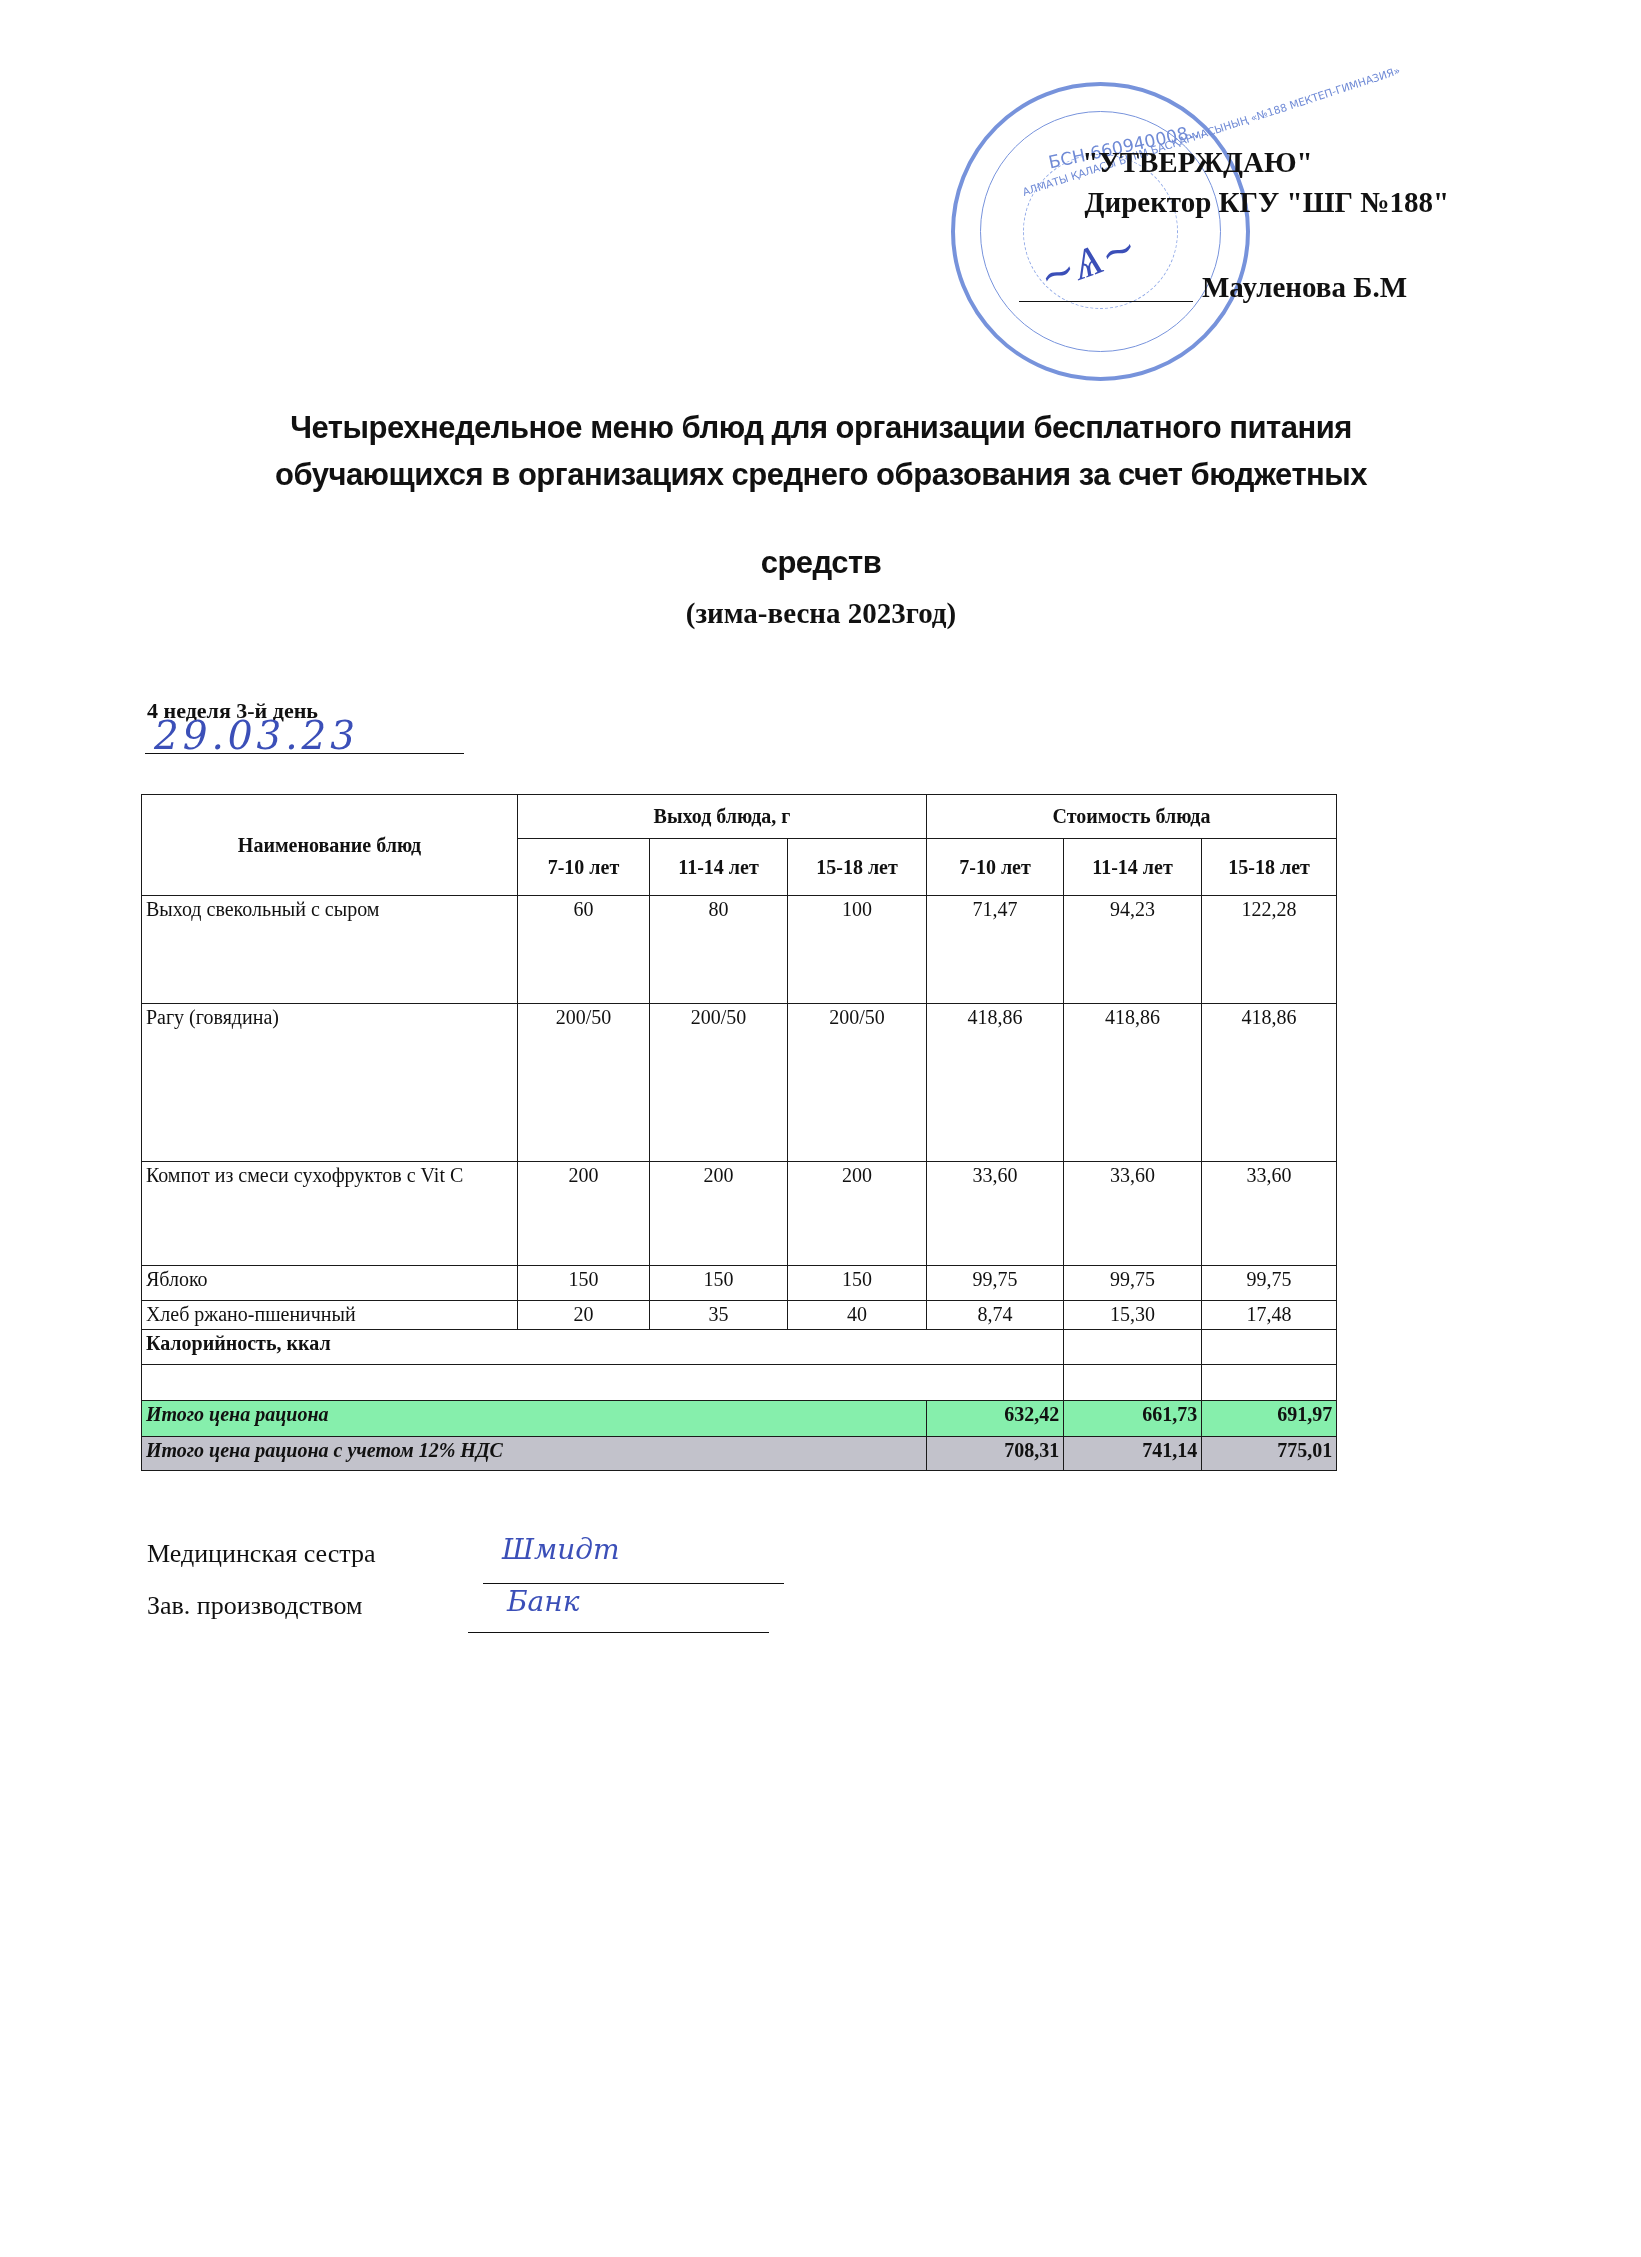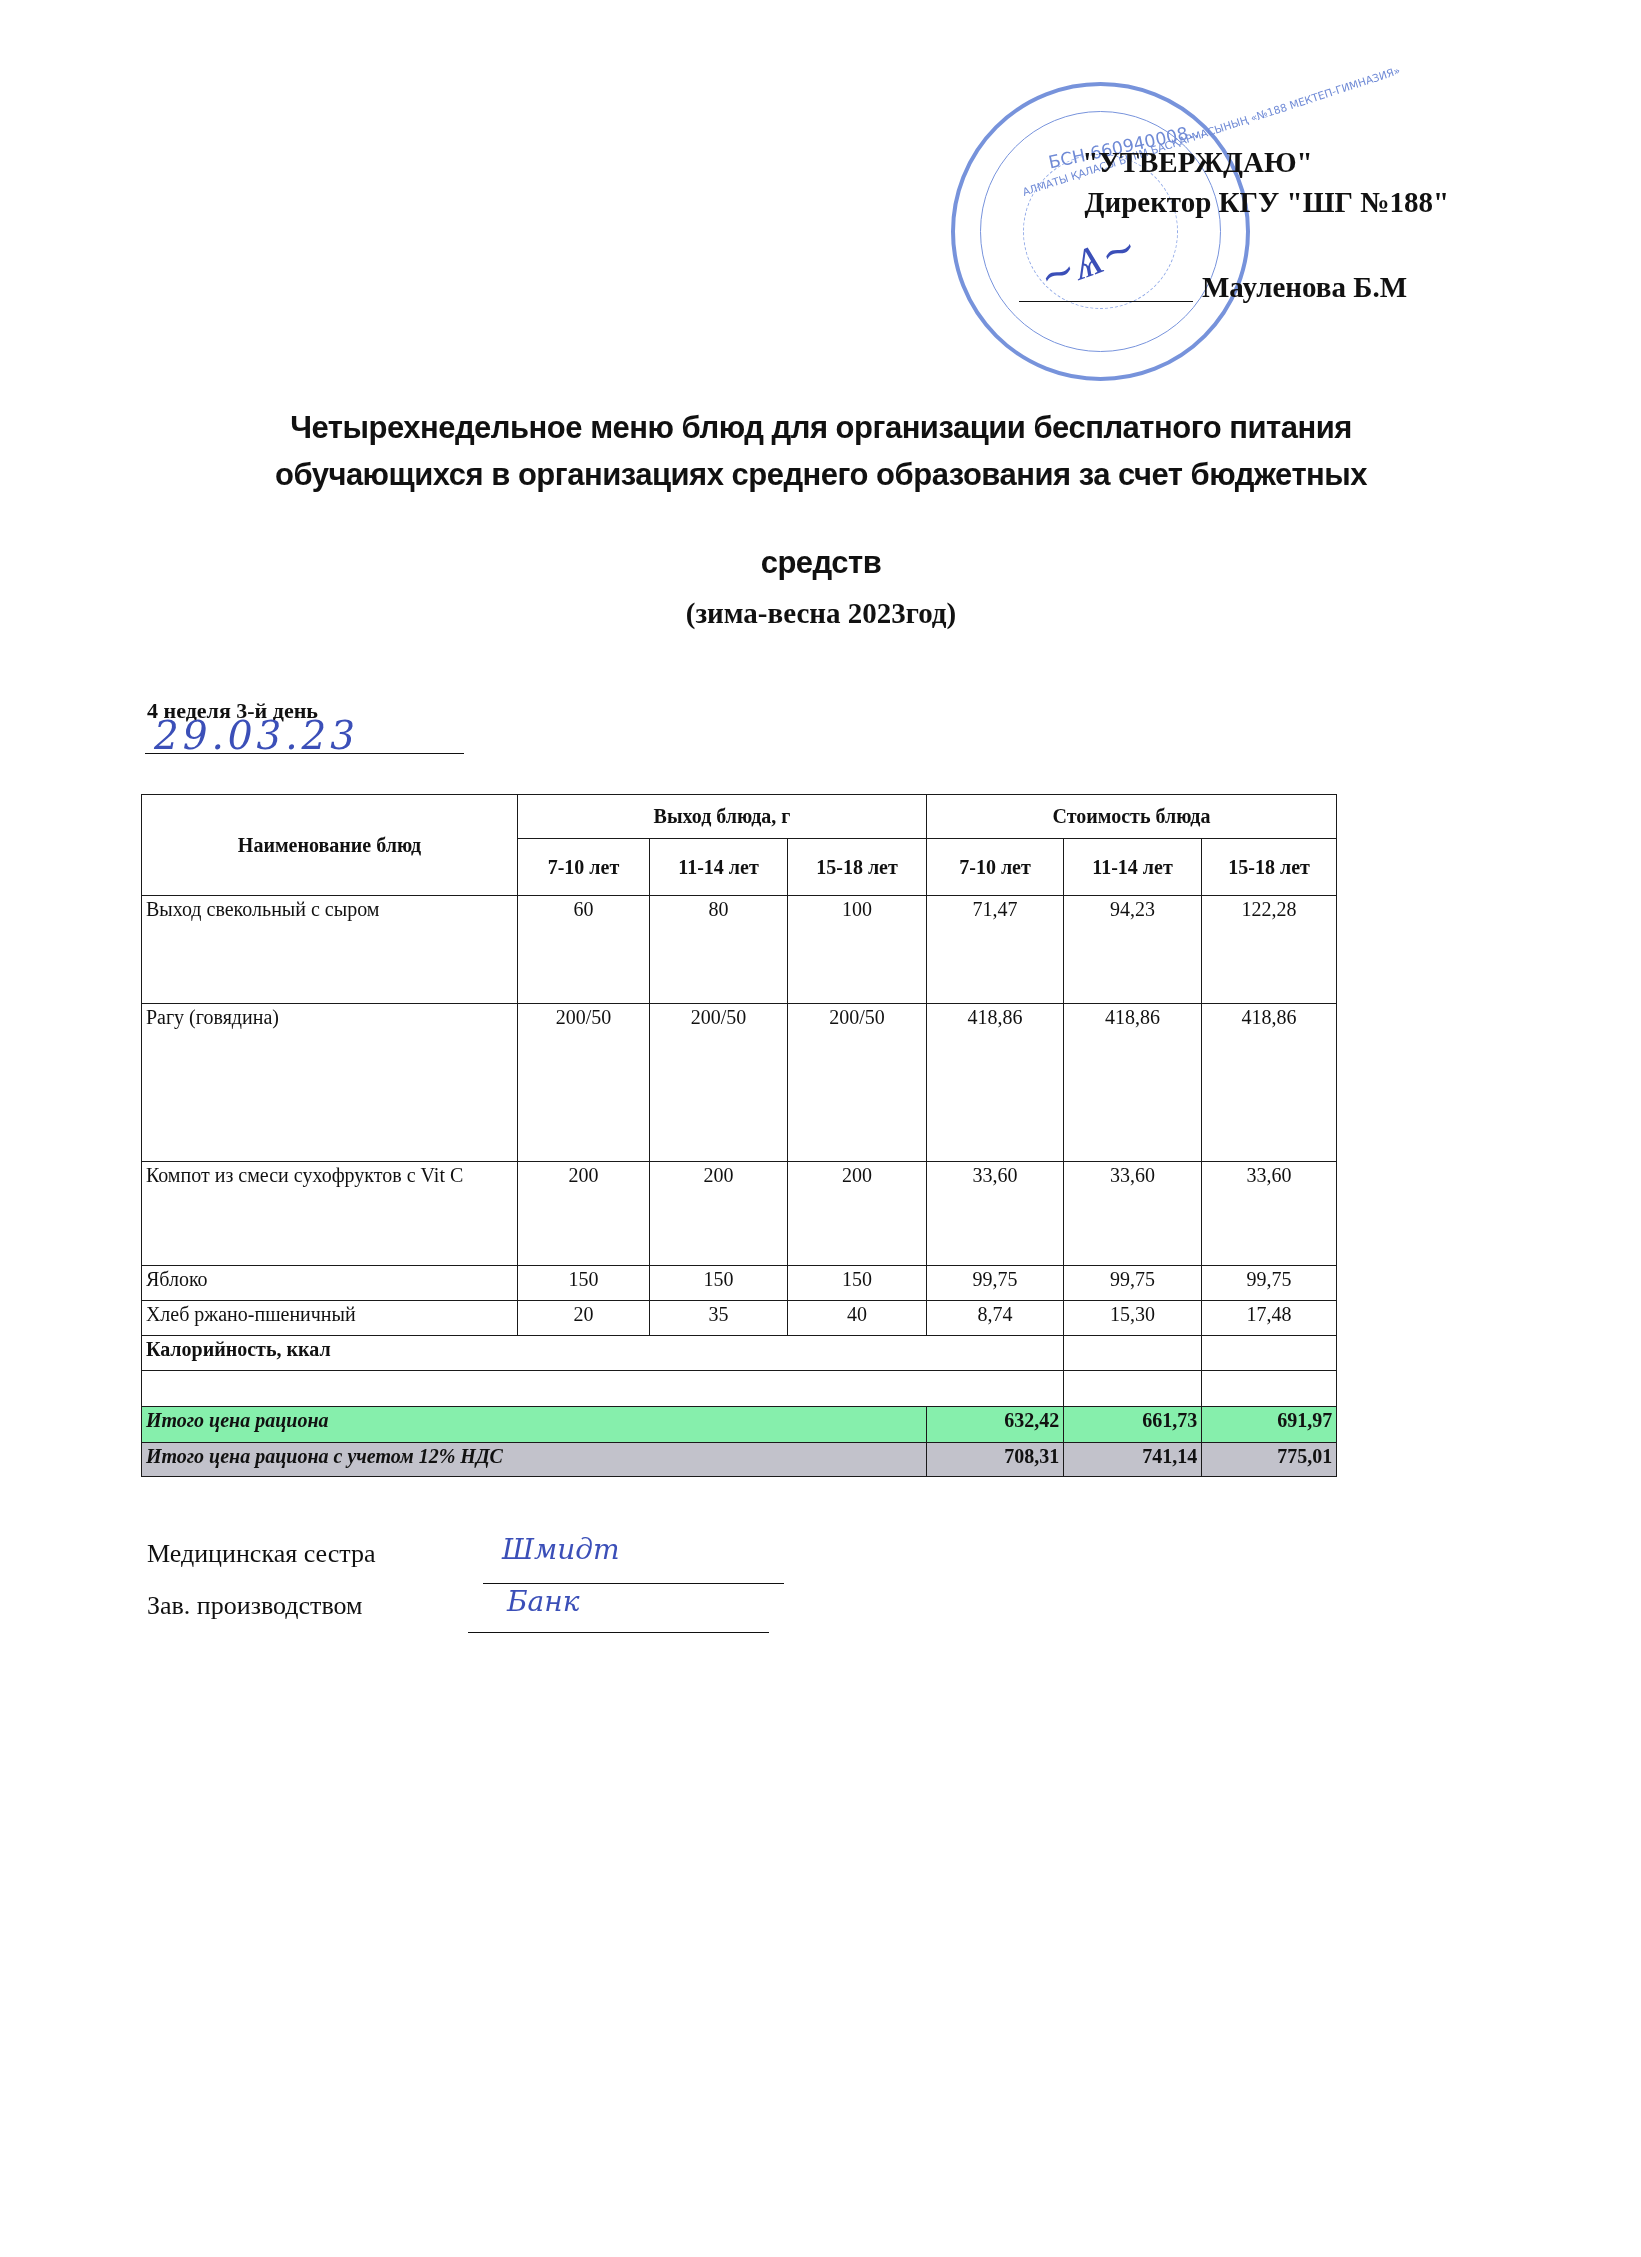--- a/index.html
+++ b/index.html
@@ -114,21 +114,21 @@
   </tr>
   <tr style="height:35px">
     <td>Яблоко</td>
     <td class="num">150</td>
     <td class="num">150</td>
     <td class="num">150</td>
     <td class="num">99,75</td>
     <td class="num">99,75</td>
     <td class="num">99,75</td>
   </tr>
-  <tr style="height:35px">
+  <tr style="height:29px">
     <td>Хлеб ржано-пшеничный</td>
     <td class="num">20</td>
     <td class="num">35</td>
     <td class="num">40</td>
     <td class="num">8,74</td>
     <td class="num">15,30</td>
     <td class="num">17,48</td>
   </tr>
   <tr style="height:35px">
     <td colspan="5" class="bold">Калорийность, ккал</td>

